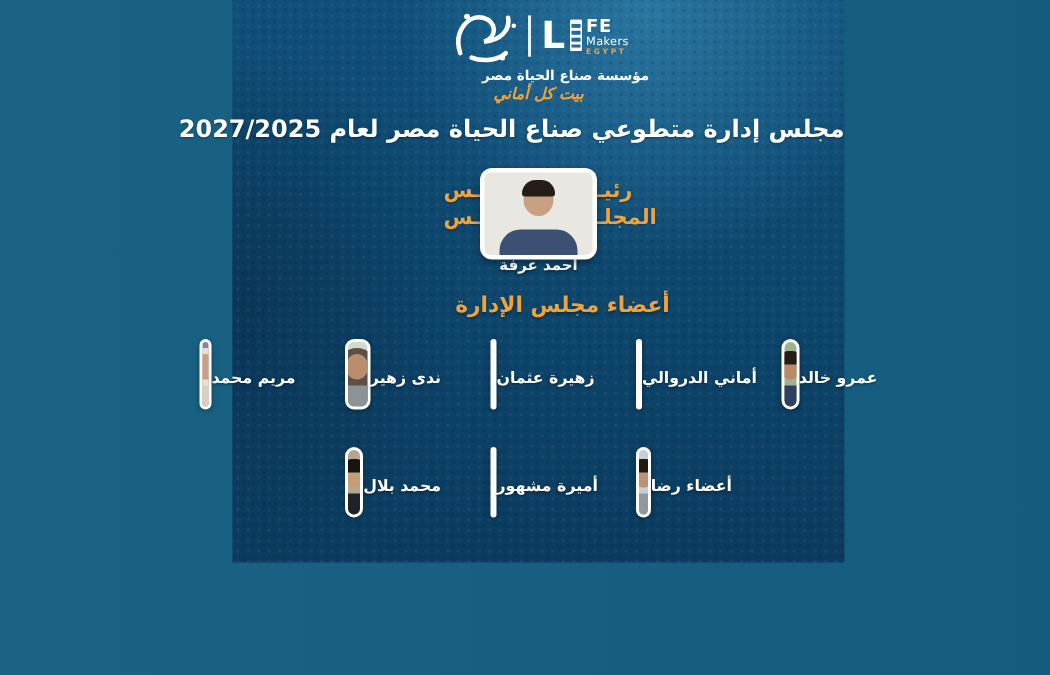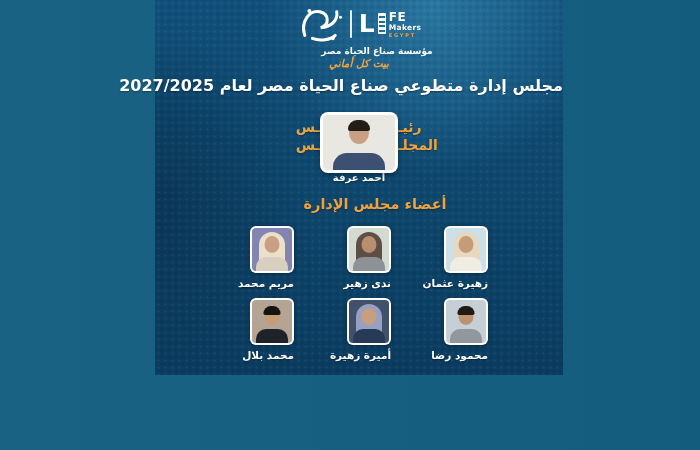--- a/index.html
+++ b/index.html
@@ -22,21 +22,21 @@
   .logo{top:5px;display:flex;flex-direction:column;align-items:center;}
   .logo-row{display:flex;align-items:center;gap:7px;}
   .calli{display:block;}
   .logo-divider{width:2px;height:28px;background:rgba(255,255,255,.9);border-radius:1px;}
   .lfe{display:flex;align-items:stretch;gap:2px;color:#fff;}
   .lfe-l{font-size:25px;font-weight:bold;line-height:26px;}
   .lfe-i{width:6px;margin:2px 1px 4px 1px;border:1px solid rgba(255,255,255,.95);border-radius:1px;
          background:repeating-linear-gradient(180deg,rgba(255,255,255,.95) 0 2px,transparent 2px 4.5px);}
   .lfe-col{display:flex;flex-direction:column;justify-content:flex-start;}
   .lfe-fe{font-size:12px;font-weight:bold;line-height:13px;letter-spacing:.5px;}
-  .lfe-makers{font-size:7.5px;font-weight:bold;line-height:8px;letter-spacing:.3px;text-align:center;}
+  .lfe-makers{font-size:7.5px;font-weight:normal;line-height:8px;letter-spacing:.3px;text-align:center;}
   .lfe-egypt{font-size:5px;font-weight:bold;letter-spacing:1.8px;color:#f0a33c;line-height:6px;}
   .logo-org{margin-top:3px;color:#fff;font-weight:bold;font-size:9px;direction:rtl;margin-left:36px;}
   .logo-tagline{margin-top:1px;color:#f0a33c;font-size:10.5px;font-style:italic;font-weight:bold;direction:rtl;}
   
   .title{top:76px;text-align:center;direction:rtl;color:#ffffff;font-weight:bold;font-size:16px;
          white-space:nowrap;text-shadow:0 1px 2px rgba(0,0,0,.35);}
   
   .president-area{top:0;height:0;}
   .role-frag{position:absolute;color:#f0a33c;font-weight:bold;font-size:14px;line-height:18px;
              direction:rtl;white-space:nowrap;text-shadow:0 1px 2px rgba(0,0,0,.3);z-index:1;}
@@ -45,21 +45,21 @@
   .pres-frame{position:absolute;top:112px;left:50%;transform:translateX(-50%);
               width:78px;height:61px;background:#fff;border-radius:8px;padding:3px;
               box-sizing:border-box;box-shadow:0 2px 5px rgba(0,0,0,.35);z-index:3;}
   .pres-name{top:172px;text-align:center;color:#fff;font-weight:bold;font-size:10px;direction:rtl;
              text-shadow:0 1px 2px rgba(0,0,0,.4);}
   .members-header{top:196px;text-align:center;color:#f0a33c;font-weight:bold;font-size:14.5px;
              direction:rtl;text-shadow:0 1px 2px rgba(0,0,0,.35);padding-left:32px;}
   
   .row{display:flex;justify-content:center;gap:33px;}
   .row1{top:226px;} .row2{top:298px;}
-  .member{width:64px;display:flex;flex-direction:column;align-items:flex-end;}
+  .member{width:64px;display:flex;flex-direction:row;align-items:center;}
   .frame{width:44px;height:47px;background:#fff;border-radius:6px;padding:2px;box-sizing:border-box;
          box-shadow:0 1px 4px rgba(0,0,0,.35);}
   .member-name{margin-top:4px;color:#fff;font-weight:bold;font-size:10.5px;white-space:nowrap;
          direction:rtl;text-shadow:0 1px 2px rgba(0,0,0,.45);}
   
   .avatar{position:relative;width:100%;height:100%;border-radius:4px;overflow:hidden;background:var(--bg,#ccc);}
   .avatar .torso{position:absolute;left:50%;transform:translateX(-50%);bottom:-3px;width:32px;height:17px;
          border-radius:10px 10px 0 0;background:var(--top,#555);}
   .avatar .hood{position:absolute;left:50%;transform:translateX(-50%);top:4px;width:26px;height:36px;
          border-radius:13px 13px 8px 8px;background:var(--hood,transparent);}
@@ -157,20 +157,42 @@
           <div class="frame">
             <div class="avatar" style="--bg: #cddfe7; --skin: #c69b79; --top: #f0ede4; --hood: #e6d9c0; --cap: transparent;">
               <div class="hood"></div>
               <div class="torso"></div>
               <div class="head"></div>
               <div class="cap"></div>
             </div>
           </div>
           <div class="member-name" dir="rtl">زهيرة عثمان</div>
         </div>
+        <div class="member">
+          <div class="frame">
+            <div class="avatar" style="--bg: #aebfc9; --skin: #cfa184; --top: #d8578f; --hood: #8a7363; --cap: transparent;">
+              <div class="hood"></div>
+              <div class="torso"></div>
+              <div class="head"></div>
+              <div class="cap"></div>
+            </div>
+          </div>
+          <div class="member-name" dir="rtl">أماني الدروالي</div>
+        </div>
+        <div class="member">
+          <div class="frame">
+            <div class="avatar" style="--bg: #9cb293; --skin: #b98a64; --top: #2f4160; --hood: transparent; --cap: #241c16;">
+              <div class="hood"></div>
+              <div class="torso"></div>
+              <div class="head"></div>
+              <div class="cap"></div>
+            </div>
+          </div>
+          <div class="member-name" dir="rtl">عمرو خالد</div>
+        </div>
     </div>
 
     <div class="layer row row2">
       <div class="member">
           <div class="frame">
             <div class="avatar" style="--bg: #b3a493; --skin: #c59c76; --top: #20222a; --hood: transparent; --cap: #171310;">
               <div class="hood"></div>
               <div class="torso"></div>
               <div class="head"></div>
               <div class="cap"></div>
@@ -180,29 +202,29 @@
         </div>
         <div class="member">
           <div class="frame">
             <div class="avatar" style="--bg: #41506b; --skin: #c79e7e; --top: #273a57; --hood: #97a0c0; --cap: transparent;">
               <div class="hood"></div>
               <div class="torso"></div>
               <div class="head"></div>
               <div class="cap"></div>
             </div>
           </div>
-          <div class="member-name" dir="rtl">أميرة زهيرة</div>
+          <div class="member-name" dir="rtl">أميرة مشهور</div>
         </div>
         <div class="member">
           <div class="frame">
             <div class="avatar" style="--bg: #c6ced6; --skin: #bd9270; --top: #90979e; --hood: transparent; --cap: #201a15;">
               <div class="hood"></div>
               <div class="torso"></div>
               <div class="head"></div>
               <div class="cap"></div>
             </div>
           </div>
-          <div class="member-name" dir="rtl">محمود رضا</div>
+          <div class="member-name" dir="rtl">أعضاء رضا</div>
         </div>
     </div>
 
   </div>
 </div>
 
 </body></html>

